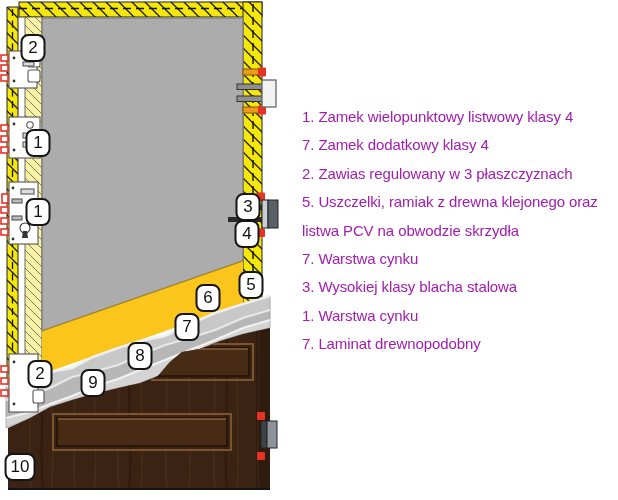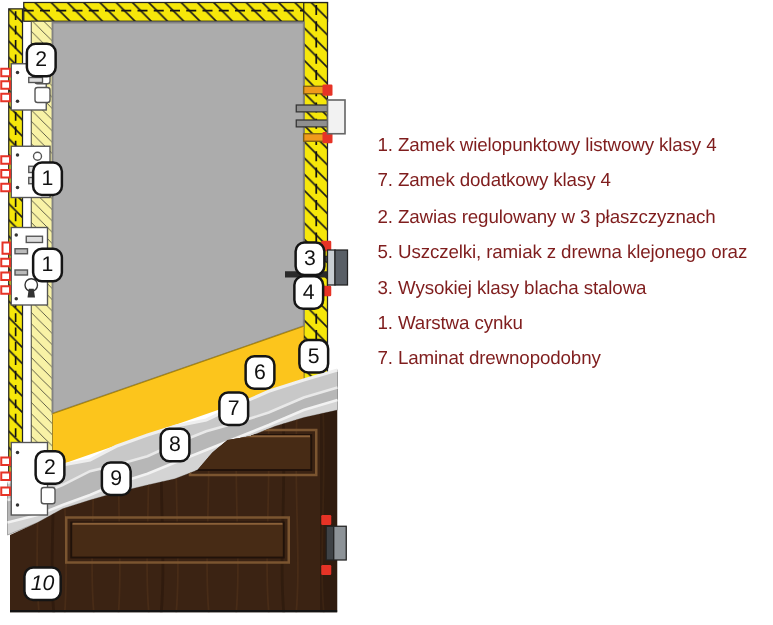--- a/index.html
+++ b/index.html
@@ -1,19 +1,19 @@
 <!DOCTYPE html>
 <html><head>
 <meta charset="utf-8">
 <style>
   html,body{margin:0;padding:0;background:#fff;}
   #stage{position:relative;width:618px;height:500px;background:#ffffff;overflow:hidden;
          font-family:"Liberation Sans","DejaVu Sans",sans-serif;}
   #door-svg{position:absolute;left:0;top:0;}
-  .legend{position:absolute;left:302px;top:103px;width:314px;color:#7f1d1d;
+  .legend{position:absolute;left:302px;top:103px;width:314px;color:#a21caf;
           font-size:15px;line-height:28.4px;letter-spacing:-0.1px;}
   .legend div{white-space:nowrap;}
   .badge{position:absolute;transform:translate(-50%,-50%);background:#ffffff;
          border:2px solid #151515;border-radius:8px;min-width:25px;height:28px;
          padding:0 4px;box-sizing:border-box;display:flex;align-items:center;
          justify-content:center;font-size:17px;color:#111;}
 </style>
 </head>
 <body>
 
@@ -193,25 +193,27 @@
   <div class="badge" style="left: 38px; top: 143px;">1</div>
   <div class="badge" style="left: 38px; top: 212px;">1</div>
   <div class="badge" style="left: 40px; top: 374px;">2</div>
   <div class="badge" style="left: 248px; top: 207px;">3</div>
   <div class="badge" style="left: 247px; top: 234px;">4</div>
   <div class="badge" style="left: 251px; top: 285px;">5</div>
   <div class="badge" style="left: 208px; top: 298px;">6</div>
   <div class="badge" style="left: 187px; top: 327px;">7</div>
   <div class="badge" style="left: 140px; top: 356px;">8</div>
   <div class="badge" style="left: 93px; top: 383px;">9</div>
-  <div class="badge" style="left: 34px; top: 467px; font-style: italic;">10</div>
+  <div class="badge" style="left: 20px; top: 467px;">10</div>
 
   <div class="legend">
     <div>1. Zamek wielopunktowy listwowy klasy 4</div>
     <div>7. Zamek dodatkowy klasy 4</div>
     <div>2. Zawias regulowany w 3 płaszczyznach</div>
     <div>5. Uszczelki, ramiak z drewna klejonego oraz</div>
+    <div>listwa PCV na obwodzie skrzydła</div>
+    <div>7. Warstwa cynku</div>
     <div>3. Wysokiej klasy blacha stalowa</div>
     <div>1. Warstwa cynku</div>
     <div>7. Laminat drewnopodobny</div>
   </div>
 
 </div>
 
 </body></html>

